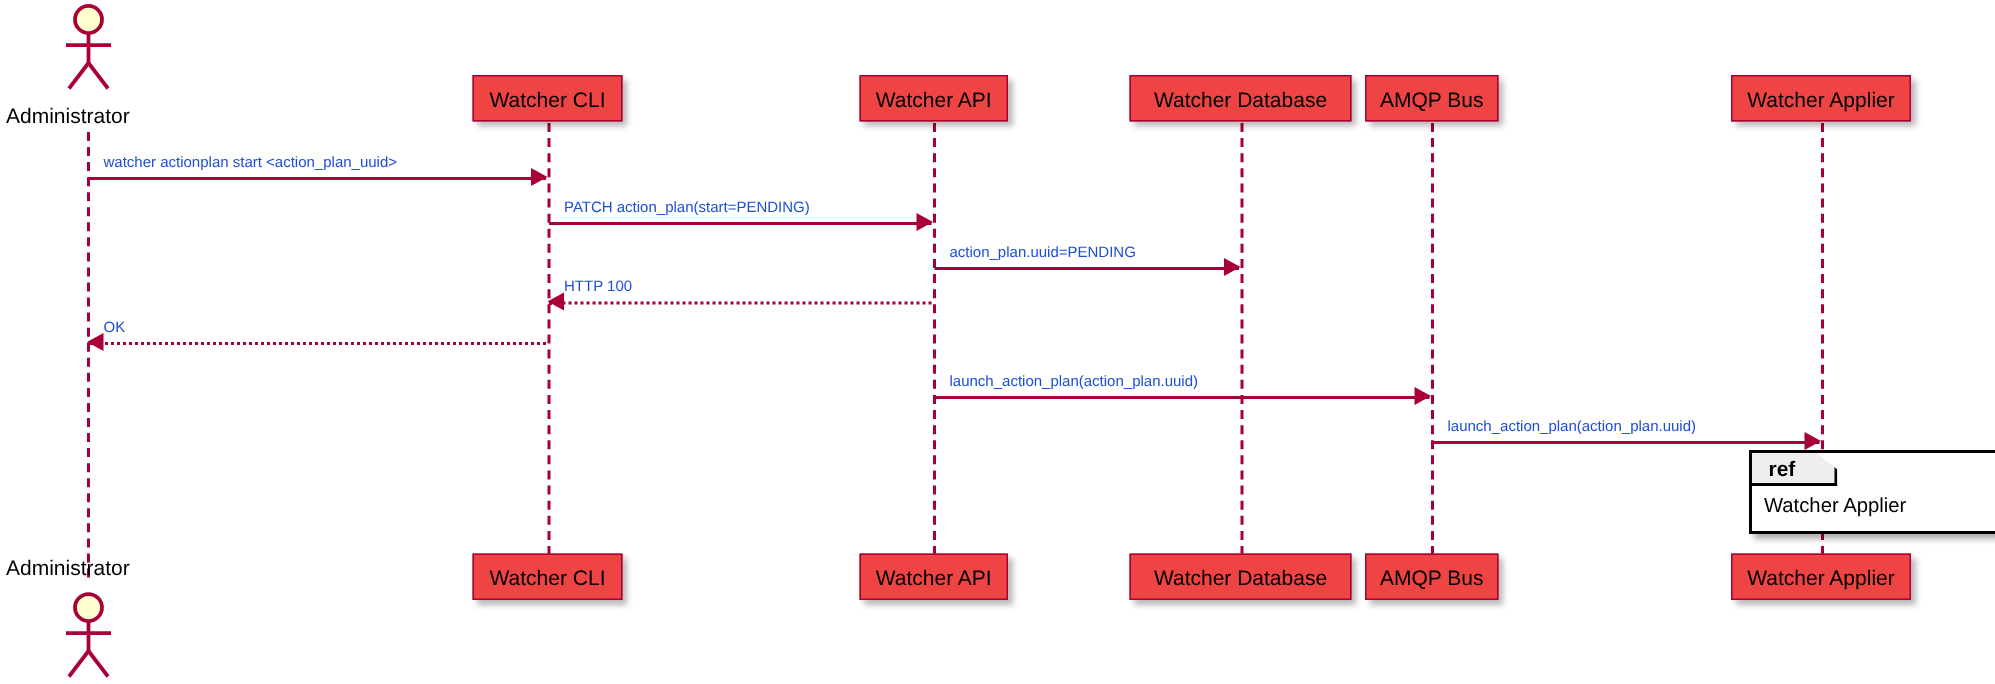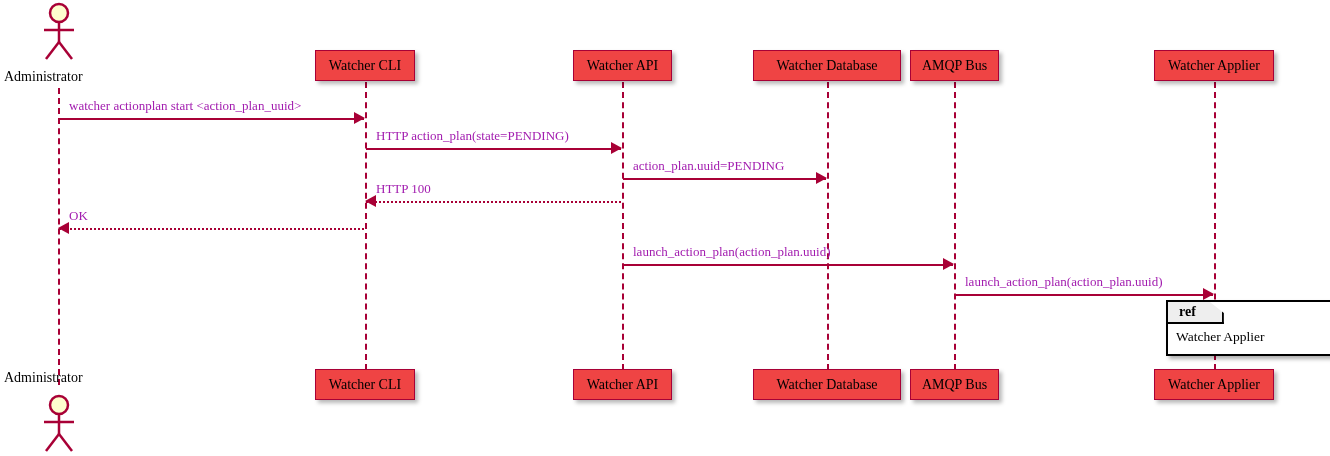--- a/index.html
+++ b/index.html
@@ -5,21 +5,21 @@
   html, body {
     margin: 0;
     padding: 0;
     background: #FFFFFF;
   }
   #diagram {
     position: relative;
     width: 1330px;
     height: 456px;
     background: #FFFFFF;
-    font-family: Liberation Serif, serif;
+    font-family: Liberation Sans, sans-serif;
     overflow: hidden;
   }
 
   
   .lifeline {
     position: absolute;
     width: 0;
     border-left: 2px dashed #A80036;
     z-index: 1;
   }
@@ -84,22 +84,22 @@
     right: -1px;
     border-left: 11px solid #A80036;
   }
   .msg .head.left {
     left: -1px;
     border-right: 11px solid #A80036;
   }
   .msg .label {
     position: absolute;
     bottom: 4px;
-    font-size: 13px;
-    color: #a21caf;
+    font-size: 10px;
+    color: #1d4ed8;
     white-space: nowrap;
     line-height: 1.15;
   }
   .msg .label.lft { left: 10px; }
 
   
   .ref-box {
     position: absolute;
     box-sizing: border-box;
     background: #FFFFFF;
@@ -204,21 +204,21 @@
 
   <div class="msg" style="left:59px; top:118px; width:305px;">
     <div class="line"></div>
     <div class="head right"></div>
     <div class="label lft">watcher actionplan start &lt;action_plan_uuid&gt;</div>
   </div>
 
   <div class="msg" style="left:366px; top:148px; width:255px;">
     <div class="line"></div>
     <div class="head right"></div>
-    <div class="label lft">HTTP action_plan(state=PENDING)</div>
+    <div class="label lft">PATCH action_plan(start=PENDING)</div>
   </div>
 
   <div class="msg" style="left:623px; top:178px; width:203px;">
     <div class="line"></div>
     <div class="head right"></div>
     <div class="label lft">action_plan.uuid=PENDING</div>
   </div>
 
   <div class="msg dotted" style="left:366px; top:201px; width:255px;">
     <div class="line"></div>

